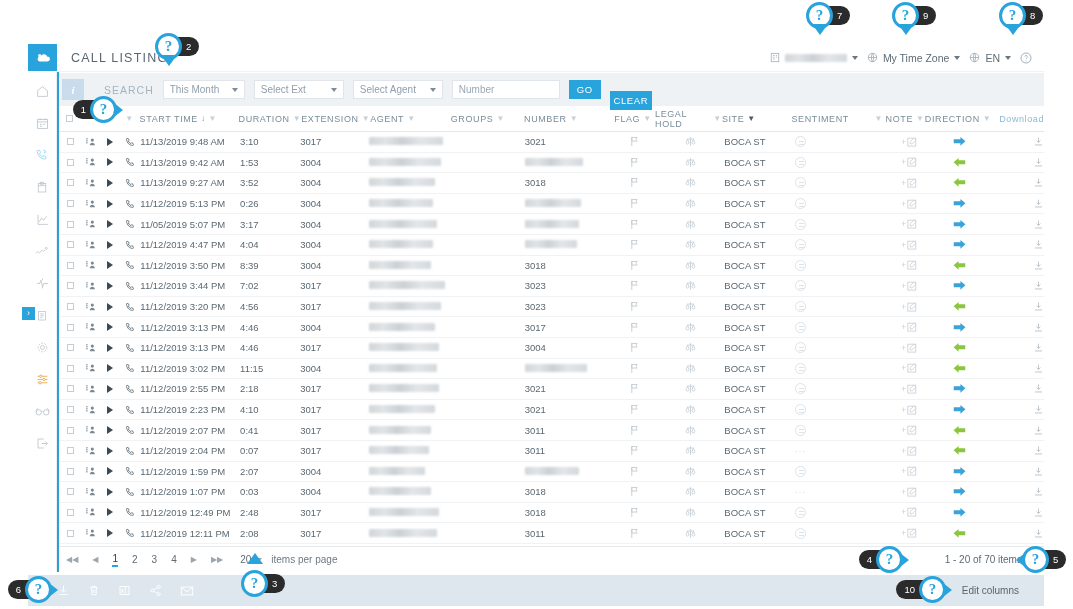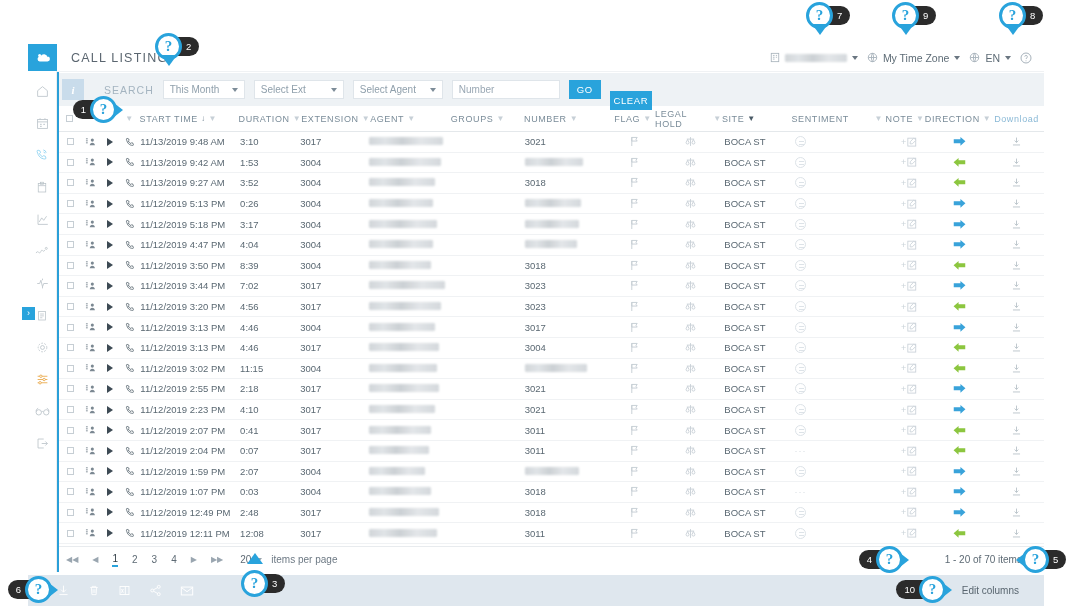--- a/index.html
+++ b/index.html
@@ -118,21 +118,21 @@
   .c-ext   { width: 75px; }
   .c-agent { width: 88px; }
   .c-grp   { width: 80px; }
   .c-num   { width: 95px; }
   .c-flag  { width: 48px; display:flex; justify-content:center; }
   .c-legal { width: 73px; display:flex; justify-content:center; }
   .c-site  { width: 76px; }
   .c-sent  { width: 100px; display:flex; justify-content:space-between; }
   .c-note  { width: 48px; display:flex; justify-content:center; }
   .c-dir   { width: 62px; display:flex; justify-content:center; }
-  .c-dl    { width: 60px; display:flex; justify-content:center; }
+  .c-dl    { width: 60px; display:flex; justify-content:flex-end; }
 
   .chkbox { width: 7px; height: 7px; border: 1px solid #c6ced4; background:#fff; }
   .play-sm { width: 0; height: 0; border-left: 6px solid #3d4a54; border-top: 4px solid transparent; border-bottom: 4px solid transparent; }
   .smiley { width: 11px; height: 11px; border-radius: 50%; border: 1px solid #dde3e8; position: relative; }
   .smiley::before, .smiley::after { content:''; position:absolute; background:#dde3e8; }
   .smiley::before { width:5px; height:1px; left:3px; top:6.5px; }
   .smiley::after  { width:5px; height:1px; left:3px; top:3.5px; }
   .sent-dots { color:#d5dbe0; font-size:9px; letter-spacing:1px; }
   .note-cell { display:flex; align-items:center; gap:1px; color:#ccd4da; font-size:9px; }
   .arrow-out { color:#39a3da; }
@@ -652,21 +652,21 @@
             </svg>
           </div>
           <div class="c-play">
             <span class="play-sm"></span>
           </div>
           <div class="c-phone">
             <svg width="10" height="10" viewBox="0 0 14 14" fill="none" stroke="currentColor" stroke-width="1.2">
               <path d="M3 2l2 .6.8 2-1.2 1a7.5 7.5 0 0 0 3.6 3.6l1-1.2 2 .8.6 2a1.1 1.1 0 0 1-1.2 1C5.8 11.4 3.4 9 2 3.2A1.1 1.1 0 0 1 3 2z"></path>
             </svg>
           </div>
-          <div class="c-time">11/12/2019 5:18 PM</div>
+          <div class="c-time">11/05/2019 5:07 PM</div>
           <div class="c-dur">3:17</div>
           <div class="c-ext">3004</div>
           <div class="c-agent"><span class="redacted" style="width:68px"></span></div>
           <div class="c-grp"></div>
           <div class="c-num"><span class="redacted" style="width:54px"></span></div>
           <div class="c-flag">
             <svg width="9" height="11" viewBox="0 0 10 12" fill="none" stroke="#c3ccd3" stroke-width="1">
               <path d="M2 1v10"></path>
               <path d="M2 1.5h6l-1.4 2L8 5.5H2z"></path>
             </svg>
@@ -1478,21 +1478,21 @@
           </div>
           <div class="c-play">
             <span class="play-sm"></span>
           </div>
           <div class="c-phone">
             <svg width="10" height="10" viewBox="0 0 14 14" fill="none" stroke="currentColor" stroke-width="1.2">
               <path d="M3 2l2 .6.8 2-1.2 1a7.5 7.5 0 0 0 3.6 3.6l1-1.2 2 .8.6 2a1.1 1.1 0 0 1-1.2 1C5.8 11.4 3.4 9 2 3.2A1.1 1.1 0 0 1 3 2z"></path>
             </svg>
           </div>
           <div class="c-time">11/12/2019 12:11 PM</div>
-          <div class="c-dur">12:08</div>
+          <div class="c-dur">2:08</div>
           <div class="c-ext">3017</div>
           <div class="c-agent"><span class="redacted" style="width:68px"></span></div>
           <div class="c-grp"></div>
           <div class="c-num">3011</div>
           <div class="c-flag">
             <svg width="9" height="11" viewBox="0 0 10 12" fill="none" stroke="#c3ccd3" stroke-width="1">
               <path d="M2 1v10"></path>
               <path d="M2 1.5h6l-1.4 2L8 5.5H2z"></path>
             </svg>
           </div>

